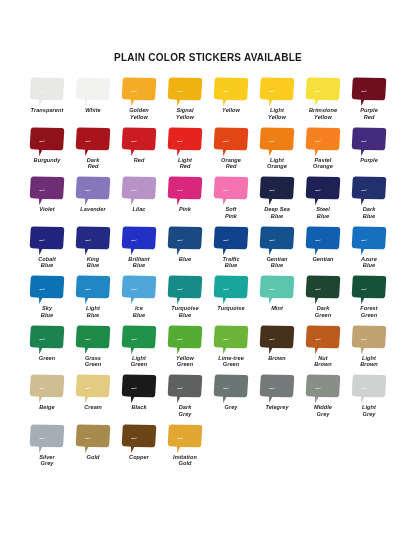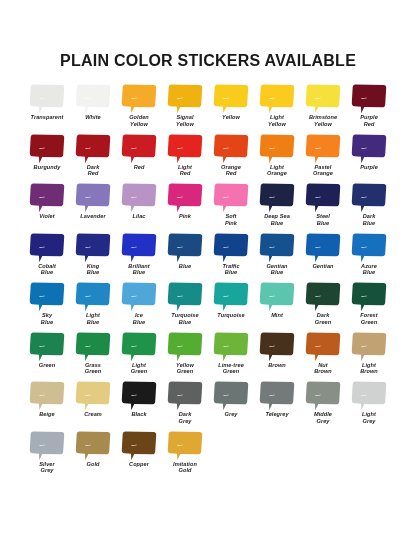--- a/index.html
+++ b/index.html
@@ -15,21 +15,21 @@
   }
   .page {
     position: relative;
     width: 416px;
     height: 539px;
     background: #ffffff;
     box-sizing: border-box;
   }
   .page-title {
     text-align: center;
-    font-size: 16px;
+    font-size: 10px;
     font-weight: bold;
     letter-spacing: 0.25px;
     color: #1a1a1a;
     margin: 0;
     padding-top: 52px;
     font-family: "Liberation Sans", sans-serif;
   }
   .swatch-grid {
     margin: 0 auto;
     padding-top: 13px;

